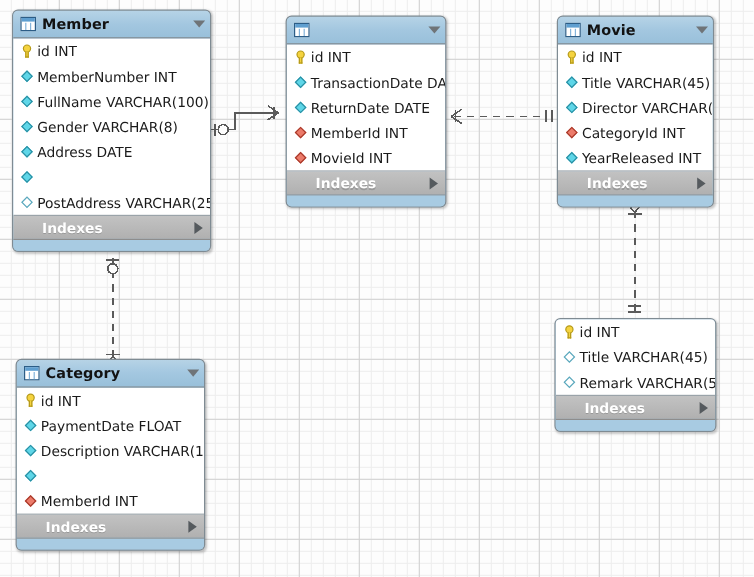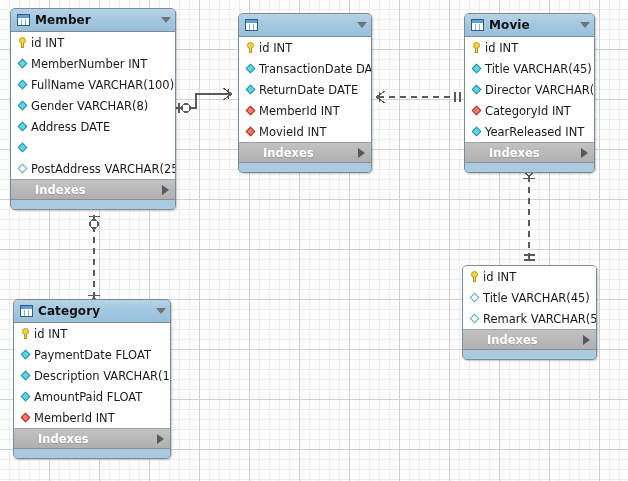--- a/index.html
+++ b/index.html
@@ -372,21 +372,20 @@
         <div class="col">
           <span class="ico dia cyan"></span>
           <span class="col-name">PaymentDate FLOAT</span>
         </div>
         <div class="col">
           <span class="ico dia cyan"></span>
           <span class="col-name">Description VARCHAR(100)</span>
         </div>
         <div class="col">
           <span class="ico dia cyan"></span>
-          <span class="col-name">AmountPaid FLOAT</span>
         </div>
         <div class="col">
           <span class="ico dia red"></span>
           <span class="col-name">MemberId INT</span>
         </div>
       </div>
       <div class="tbl-indexes">
         <span class="idx-label">Indexes</span>
         <span class="idx-caret"></span>
       </div>

